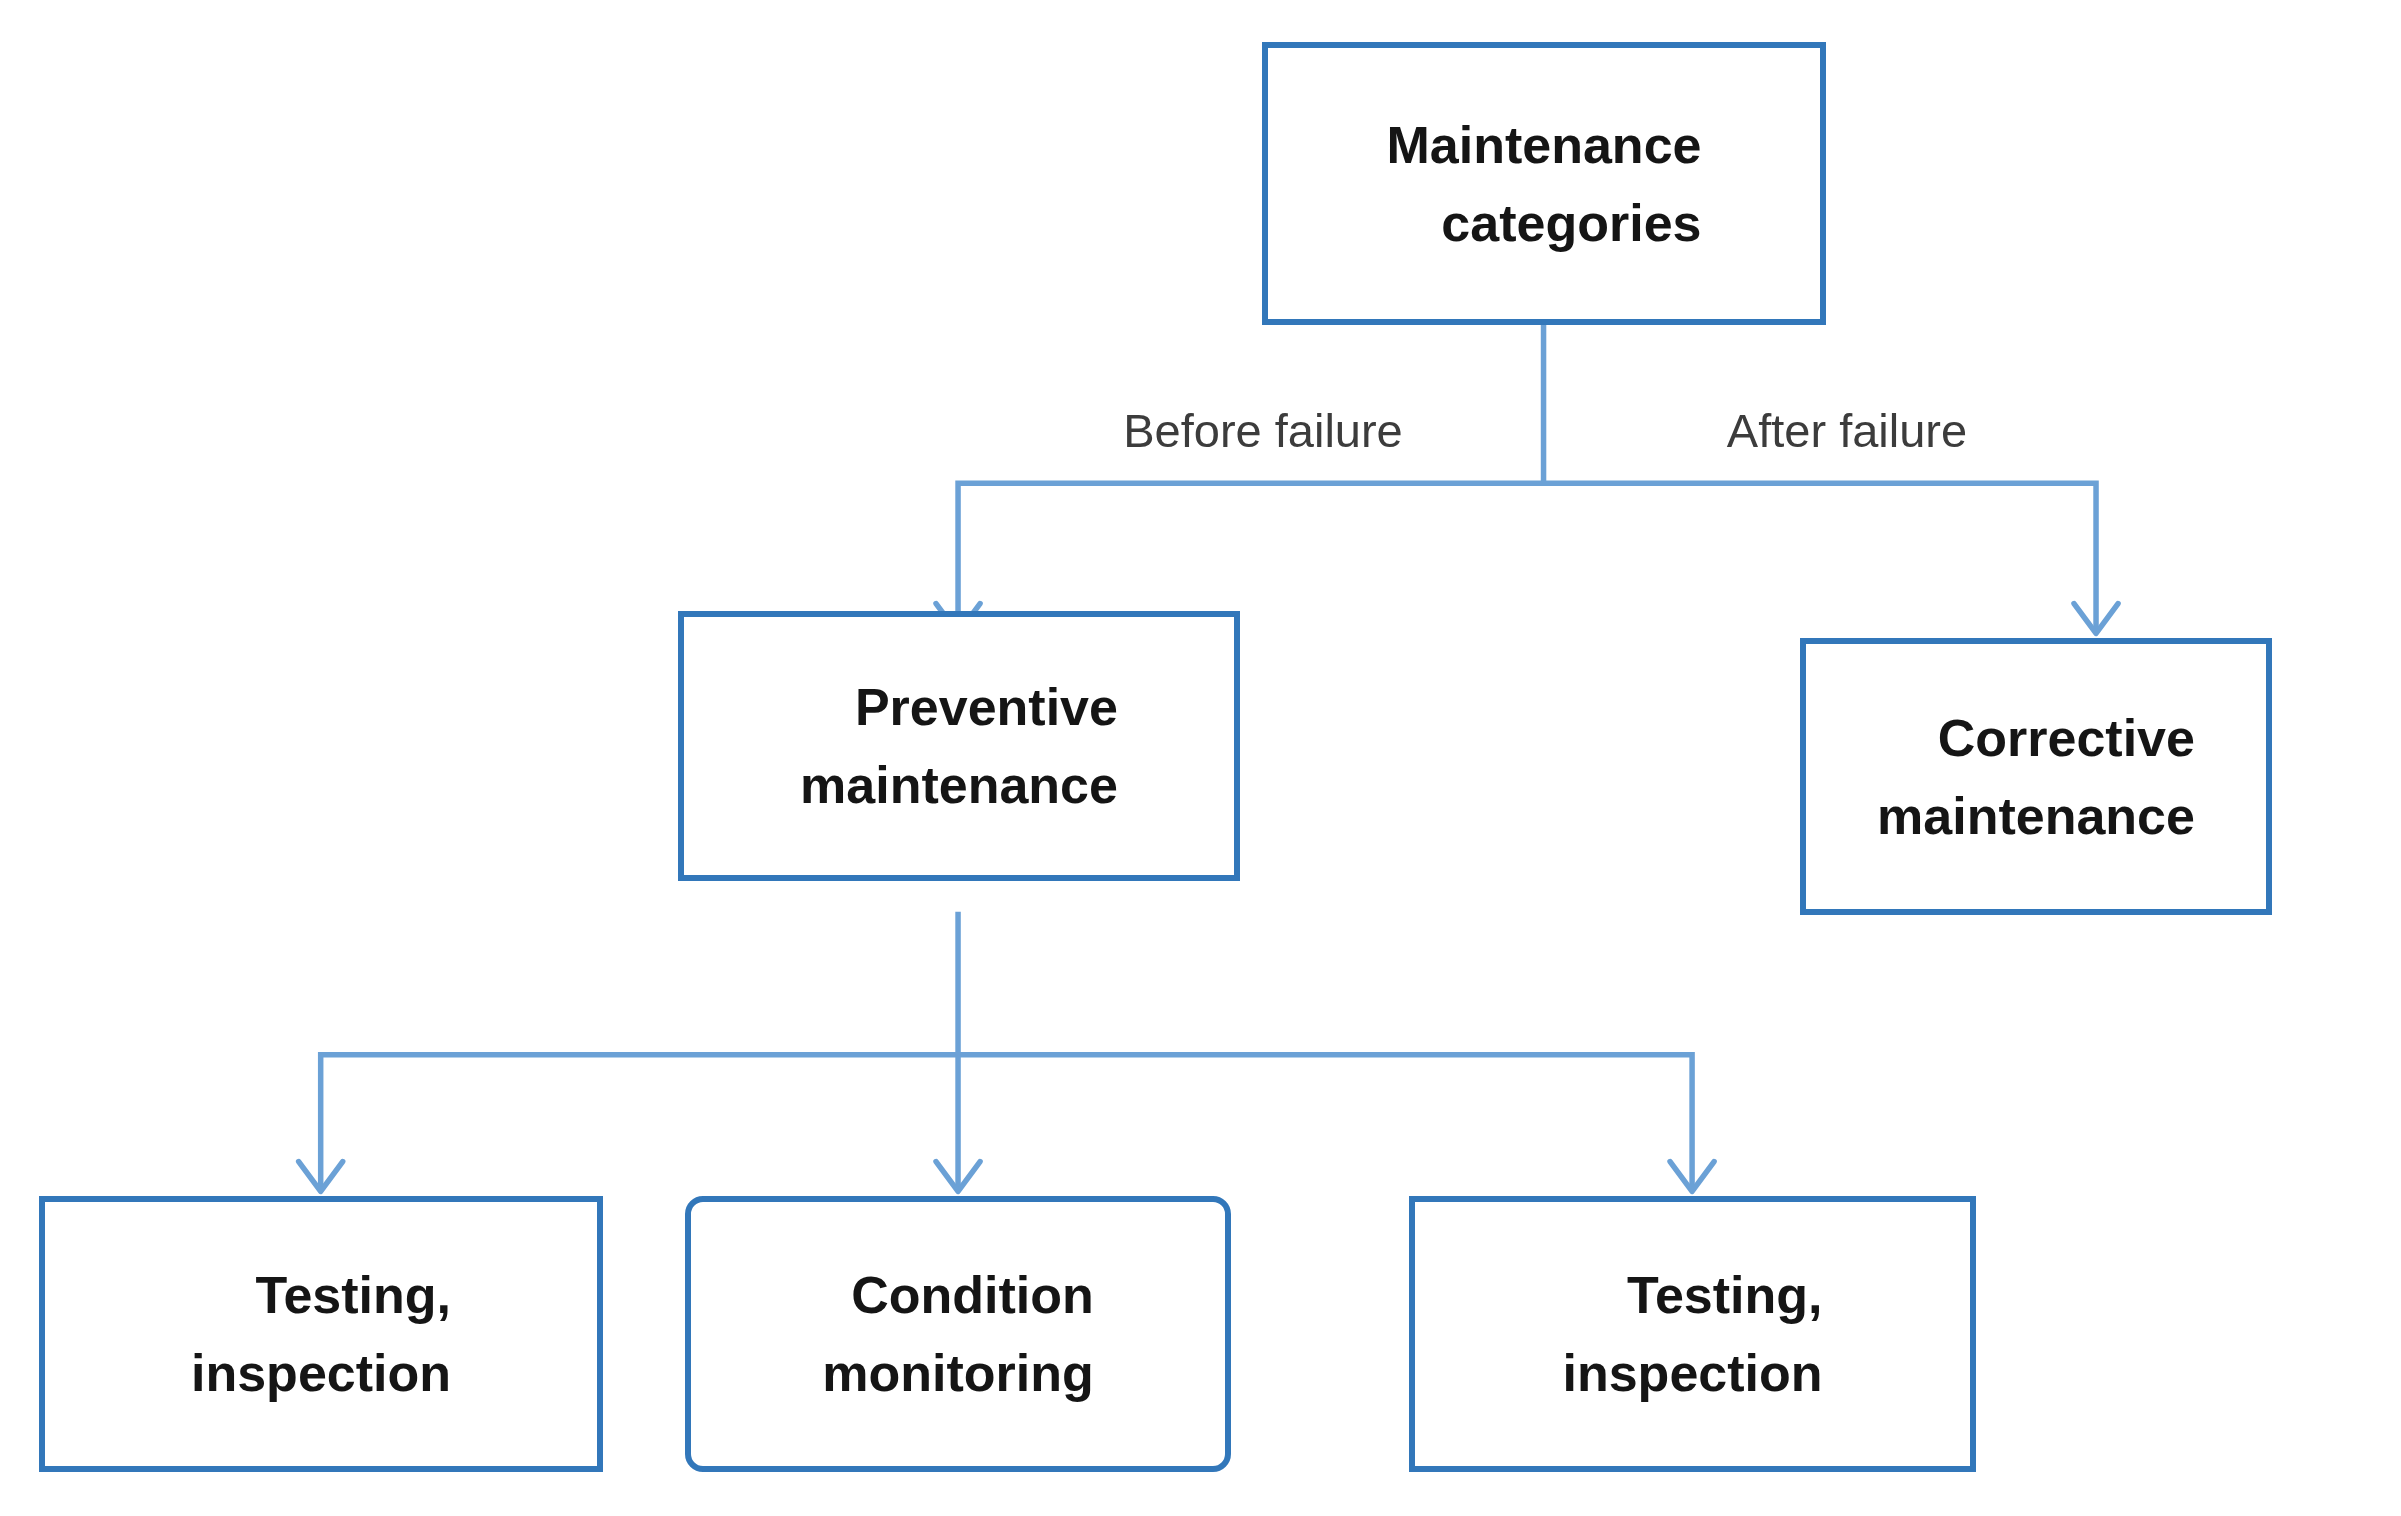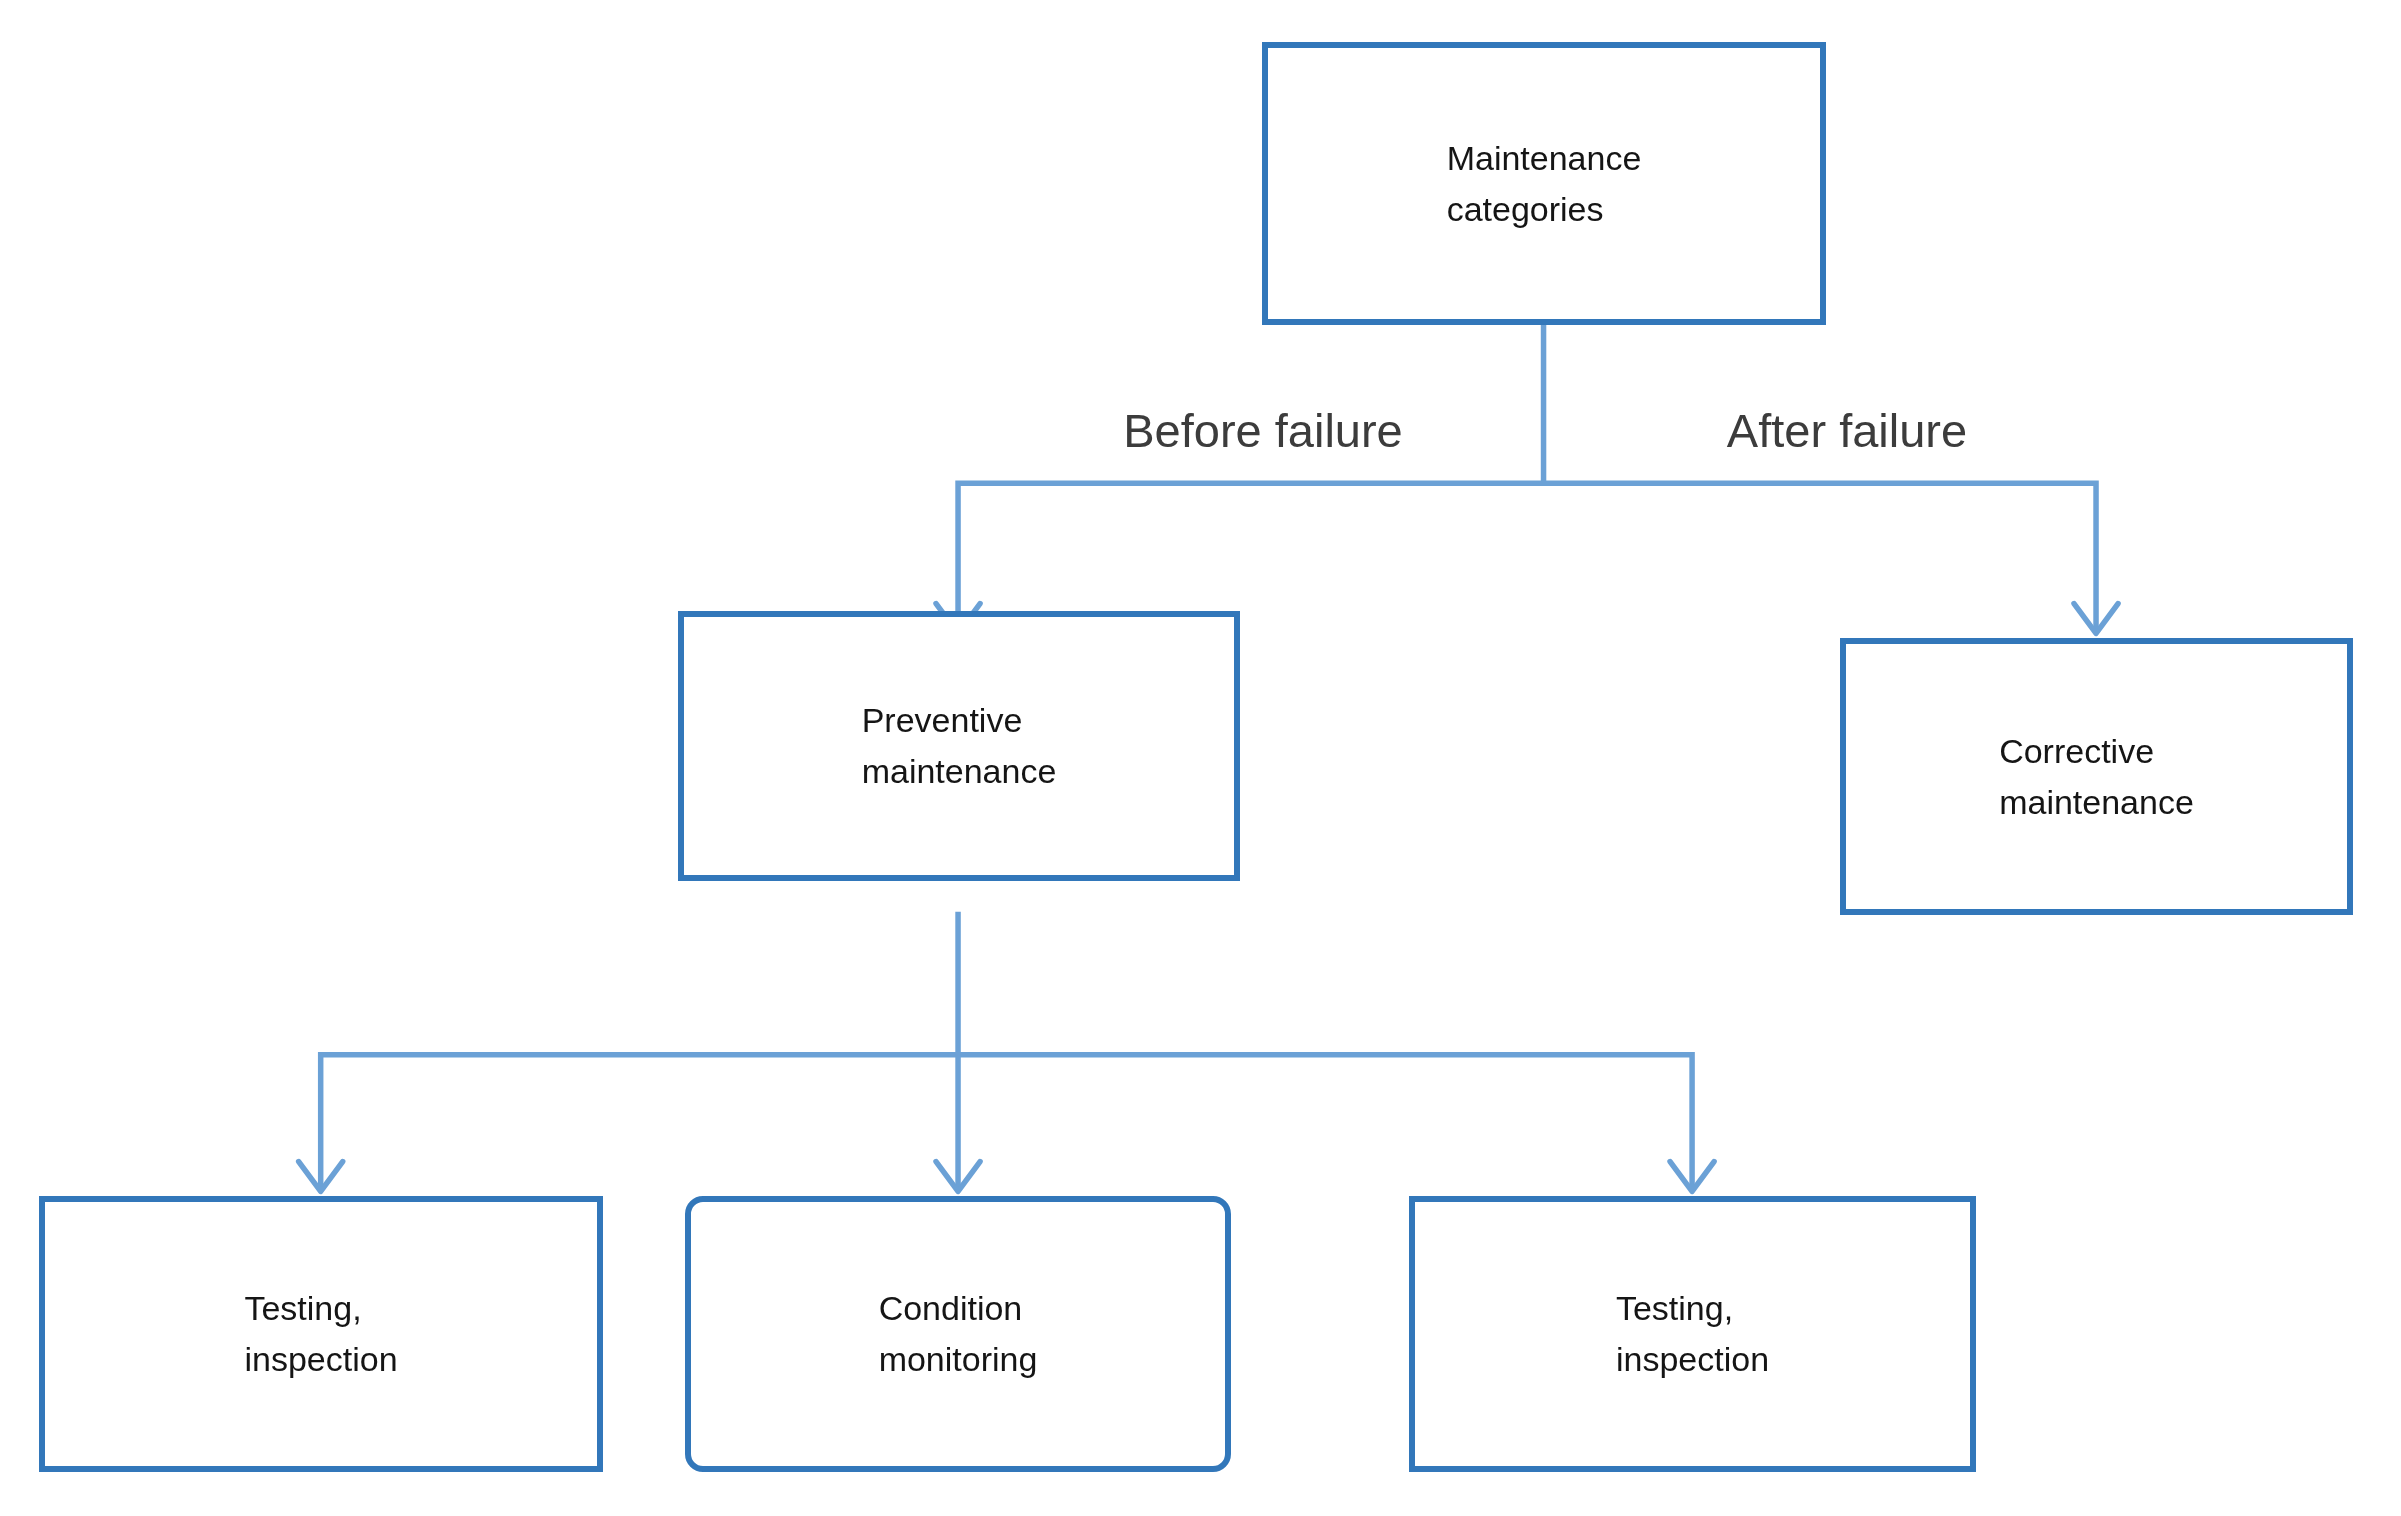--- a/index.html
+++ b/index.html
@@ -41,39 +41,39 @@
     stroke-linejoin: round;
   }
   .node {
     position: absolute;
     box-sizing: border-box;
     background: var(--background);
     border: 6.3px solid var(--box-border);
     display: flex;
     align-items: center;
     justify-content: center;
-    text-align: left;
+    text-align: right;
     white-space: pre-line;
-    font-weight: 400;
-    font-size: 34px;
+    font-weight: 700;
+    font-size: 52px;
     line-height: 1.5;
     color: var(--box-text);
   }
   .edge-label {
     position: absolute;
     text-align: center;
     font-weight: 400;
     font-size: 47px;
     line-height: 71px;
     color: var(--edge-label-text);
     white-space: nowrap;
   }
   #node-root          { left: 1262px; top: 42px;   width: 564px; height: 283px; }
   #node-preventive    { left: 678px;  top: 611px;  width: 562px; height: 270px; }
-  #node-corrective    { left: 1840px; top: 638px;  width: 513px; height: 277px; }
+  #node-corrective    { left: 1800px; top: 638px;  width: 472px; height: 277px; }
   #node-testing-left  { left: 39px;   top: 1196px; width: 564px; height: 276px; }
   #node-condition     { left: 685px;  top: 1196px; width: 546px; height: 276px; border-radius: 18px; }
   #node-testing-right { left: 1409px; top: 1196px; width: 567px; height: 276px; }
   #label-before { left: 1027px; top: 395px; width: 472px; height: 71px; }
   #label-after  { left: 1611px; top: 395px; width: 472px; height: 71px; }
 </style>
 </head>
 <body>
 
 <div id="flowchart-canvas">

